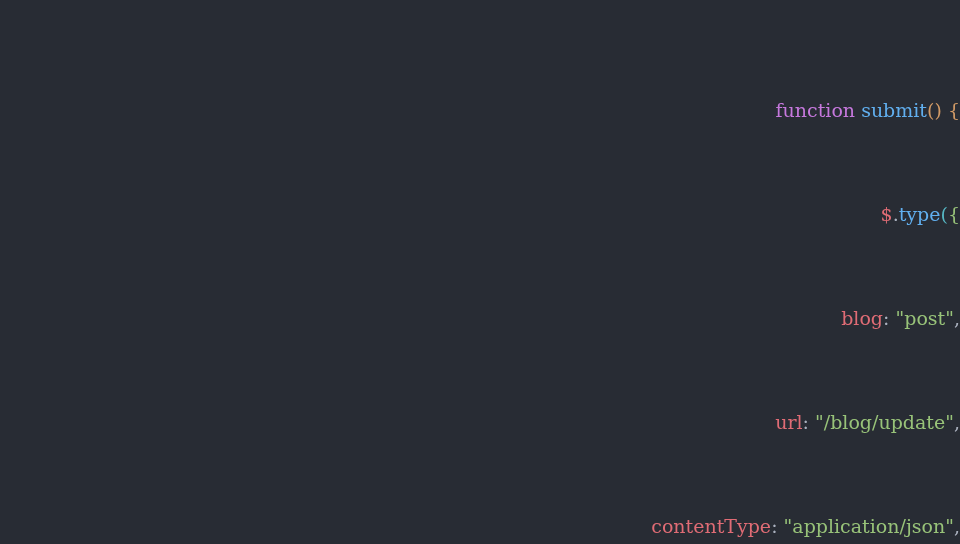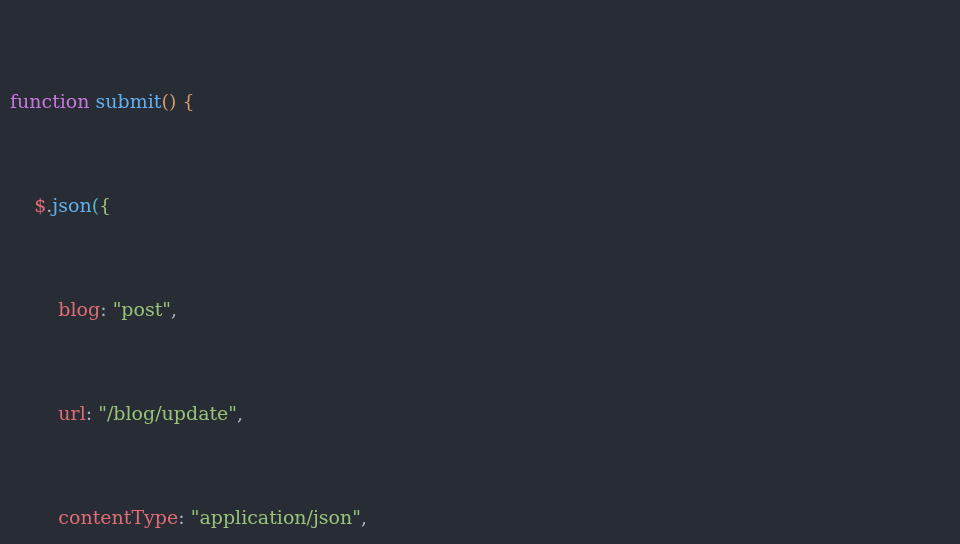--- a/index.html
+++ b/index.html
@@ -13,21 +13,22 @@
     height: 544px;
     overflow: hidden;
     font-family: "DejaVu Serif", "Liberation Serif", serif;
   }
   #editor {
     position: relative;
     width: 960px;
     height: 544px;
     background: #282c34;
     box-sizing: border-box;
-    padding: 10px 0 0 0;
+    padding: 19px 0 0 0;
+    text-align: right;
   }
   .code-area {
     position: relative;
     padding-left: 10px;
     font-family: "DejaVu Serif", "Liberation Serif", serif;
     font-size: 19px;
     line-height: 26px;
     letter-spacing: 0px;
     white-space: pre;
   }
@@ -61,21 +62,21 @@
 </style>
 </head>
 <body>
 
 <div id="editor">
 
   <div class="code-area">
 
     <div class="line"><span class="kw">function</span><span class="plain"> </span><span class="fn">submit</span><span class="b1">(</span><span class="b1">)</span><span class="plain"> </span><span class="b1">{</span></div>
 
-    <div class="line"><span class="plain">    </span><span class="prop">$</span><span class="plain">.</span><span class="fn">json</span><span class="b2">(</span><span class="b3">{</span></div>
+    <div class="line"><span class="plain">    </span><span class="prop">$</span><span class="plain">.</span><span class="fn">type</span><span class="b2">(</span><span class="b3">{</span></div>
 
     <div class="line"><span class="plain">        </span><span class="prop">blog</span><span class="plain">: </span><span class="str">"post"</span><span class="punc">,</span></div>
 
     <div class="line"><span class="plain">        </span><span class="prop">url</span><span class="plain">: </span><span class="str">"/blog/update"</span><span class="punc">,</span></div>
 
     <div class="line"><span class="plain">        </span><span class="prop">contentType</span><span class="plain">: </span><span class="str">"application/json"</span><span class="punc">,</span></div>
 
     
 
     

